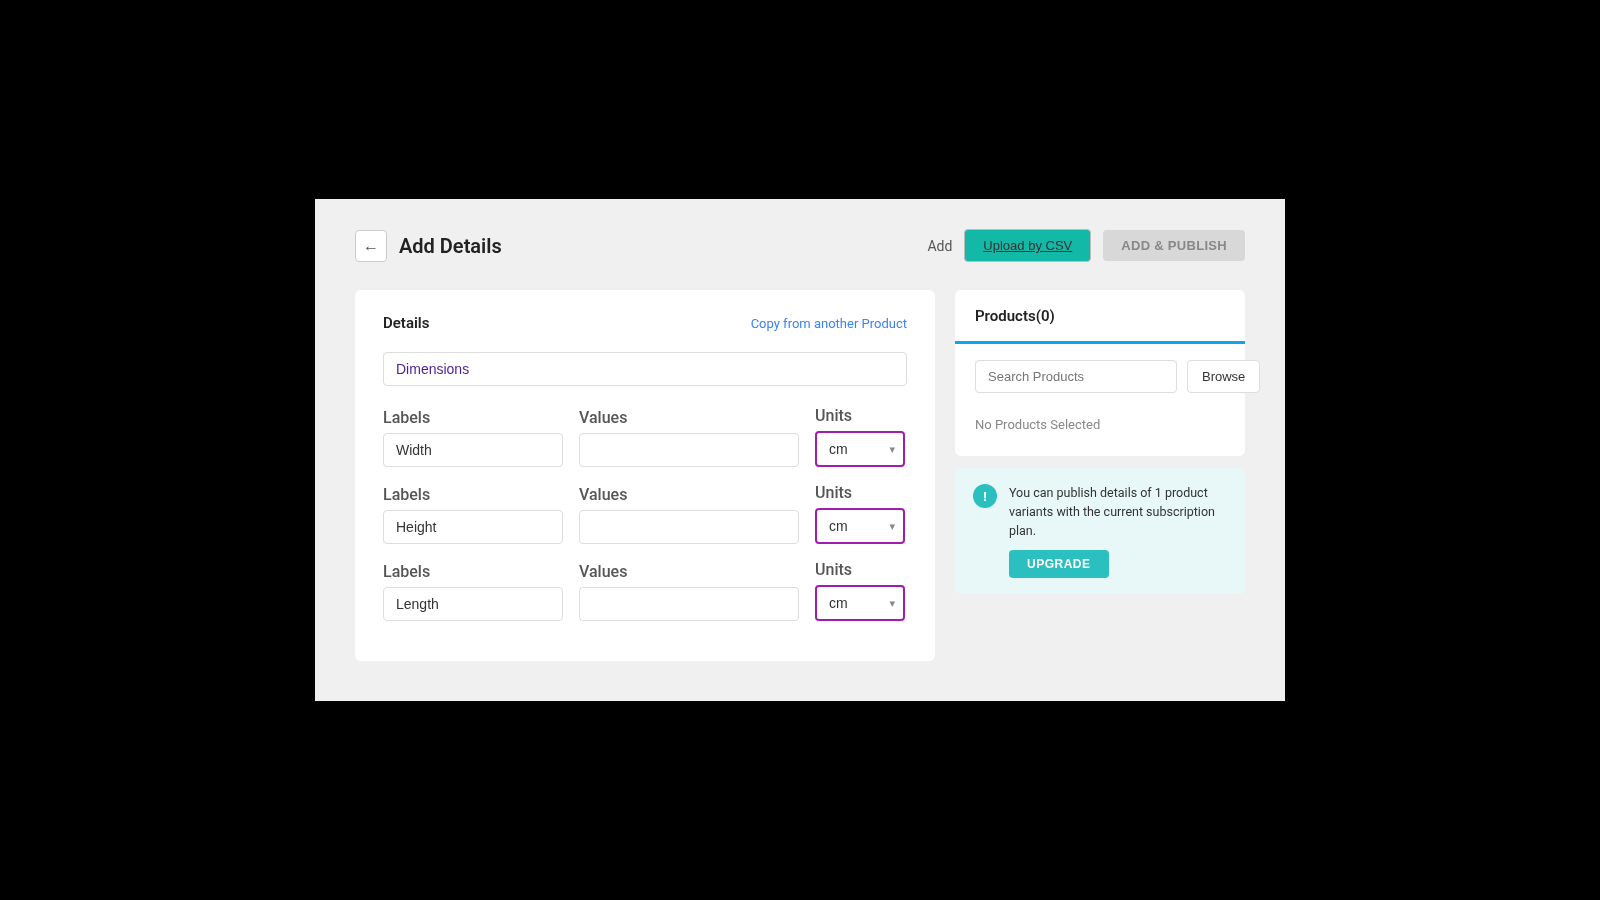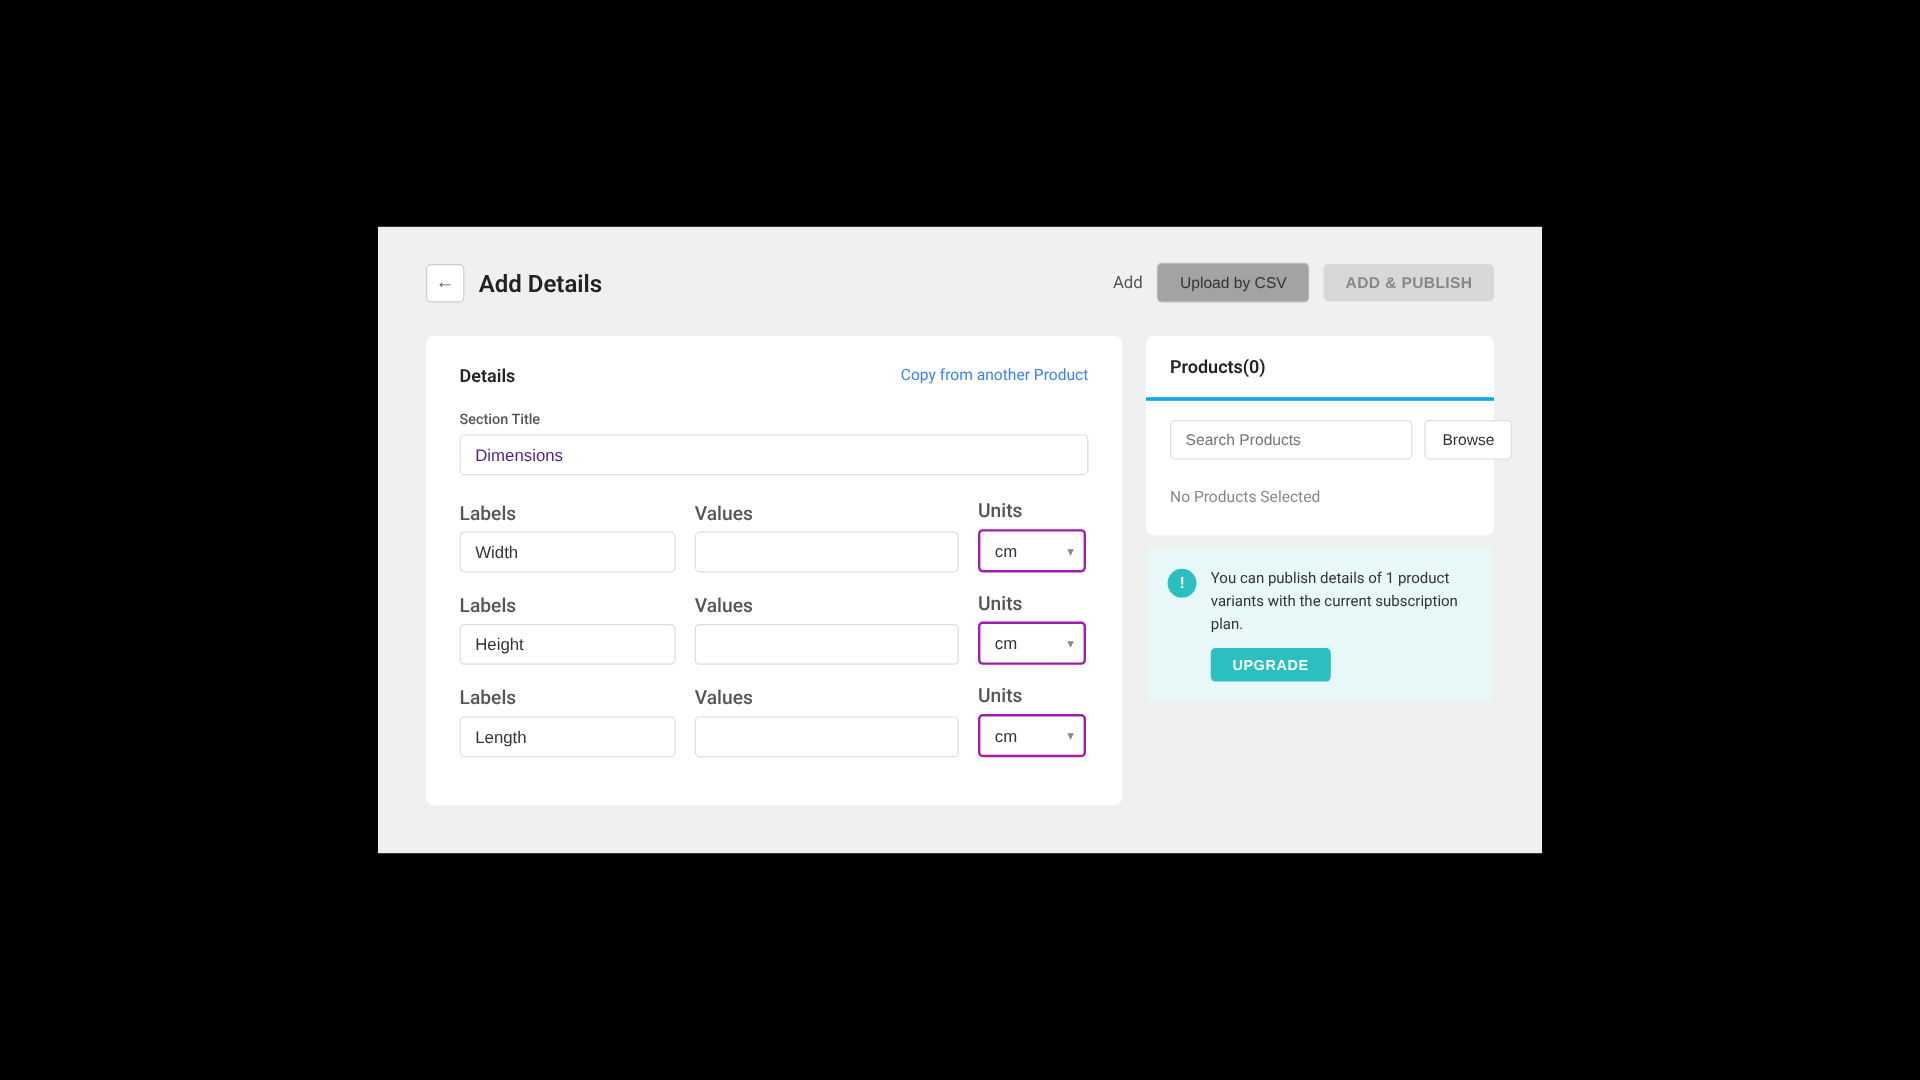--- a/index.html
+++ b/index.html
@@ -52,27 +52,28 @@
       display: flex;
       align-items: center;
       gap: 12px;
     }
     .add-label {
       font-size: 14px;
       color: #555;
     }
     .btn-upload-csv {
       border: 1.5px solid #bbb;
-      background: #a3a3a3;
+      background: #14b8a6;
       padding: 8px 18px;
       border-radius: 4px;
       font-size: 13px;
       font-weight: 500;
       color: #333;
       cursor: pointer;
+      text-decoration: underline;
     }
     .btn-add-publish {
       background: #d8d8d8;
       border: none;
       padding: 8px 18px;
       border-radius: 4px;
       font-size: 13px;
       font-weight: 600;
       color: #888;
       cursor: pointer;
@@ -294,21 +295,20 @@
 
   <div class="main-content">
 
     <div class="details-panel">
       <div class="details-header">
         <span class="details-title">Details</span>
         <a class="copy-link">Copy from another Product</a>
       </div>
 
       <div class="field-group">
-        <span class="section-label">Section Title</span>
         <input class="section-title-input" type="text" value="Dimensions" style="">
       </div>
 
       <div class="row-fields">
         <div class="field-group">
           <span class="field-label">Labels</span>
           <input class="field-input label-field" type="text" value="Width" style="">
         </div>
         <div class="field-group">
           <span class="field-label">Values</span>

